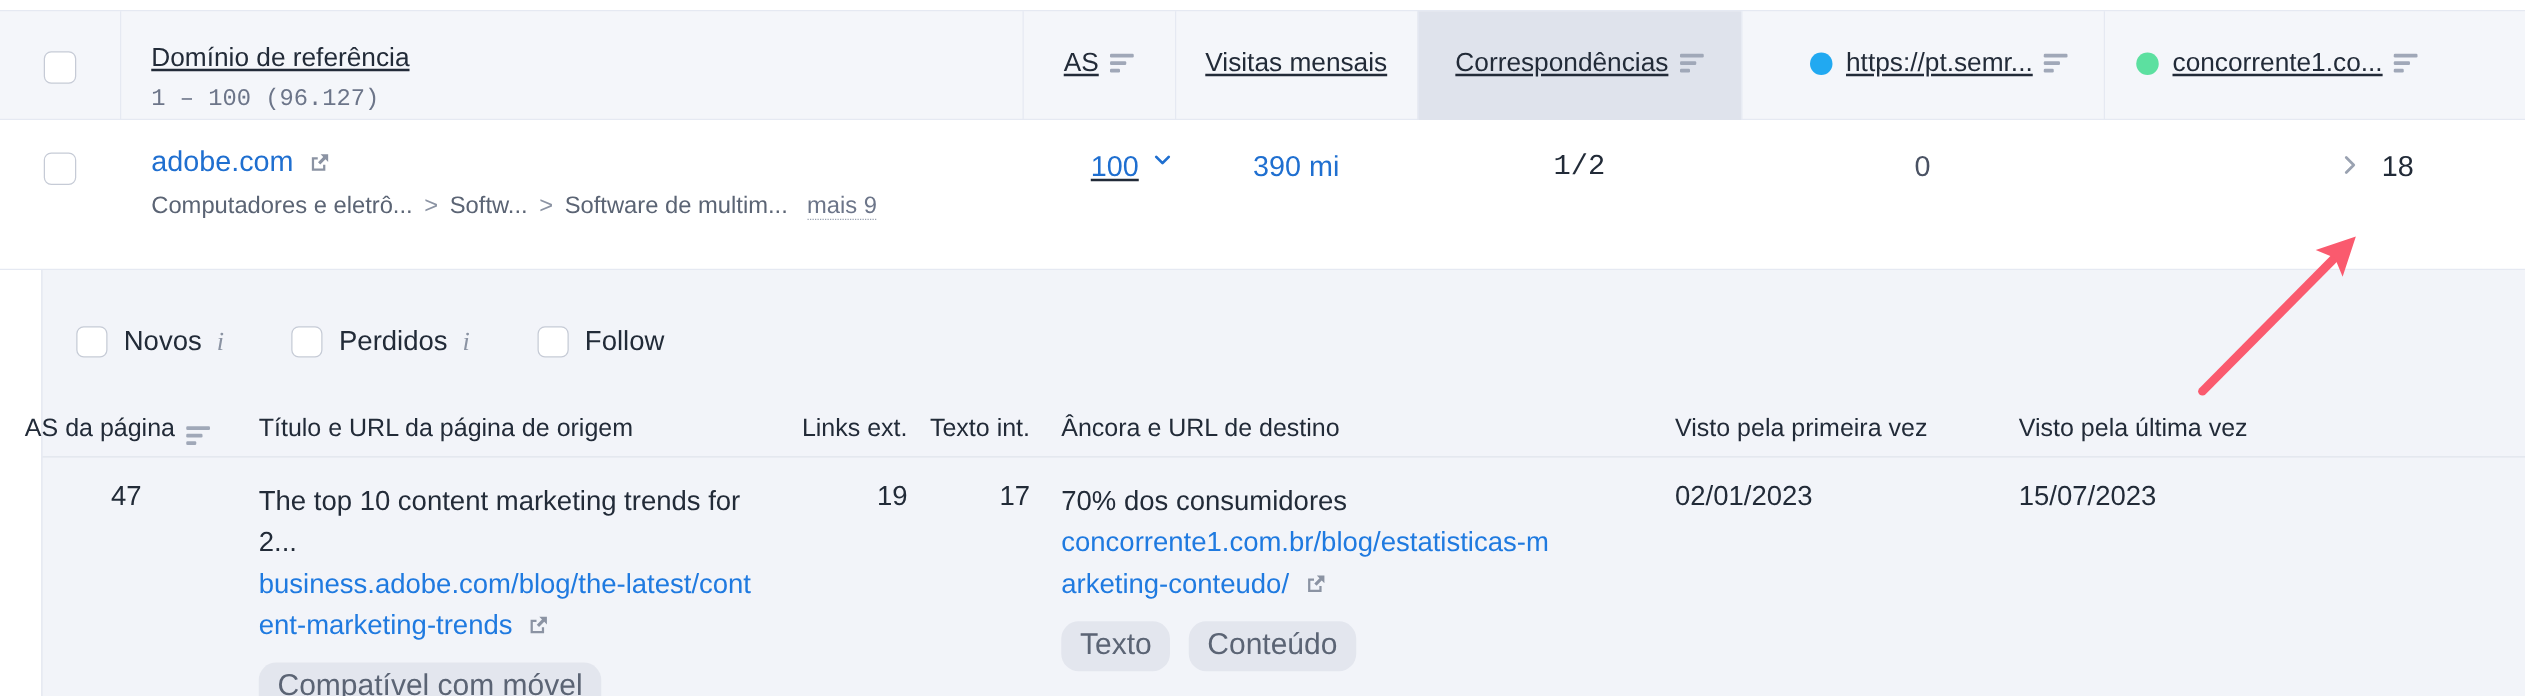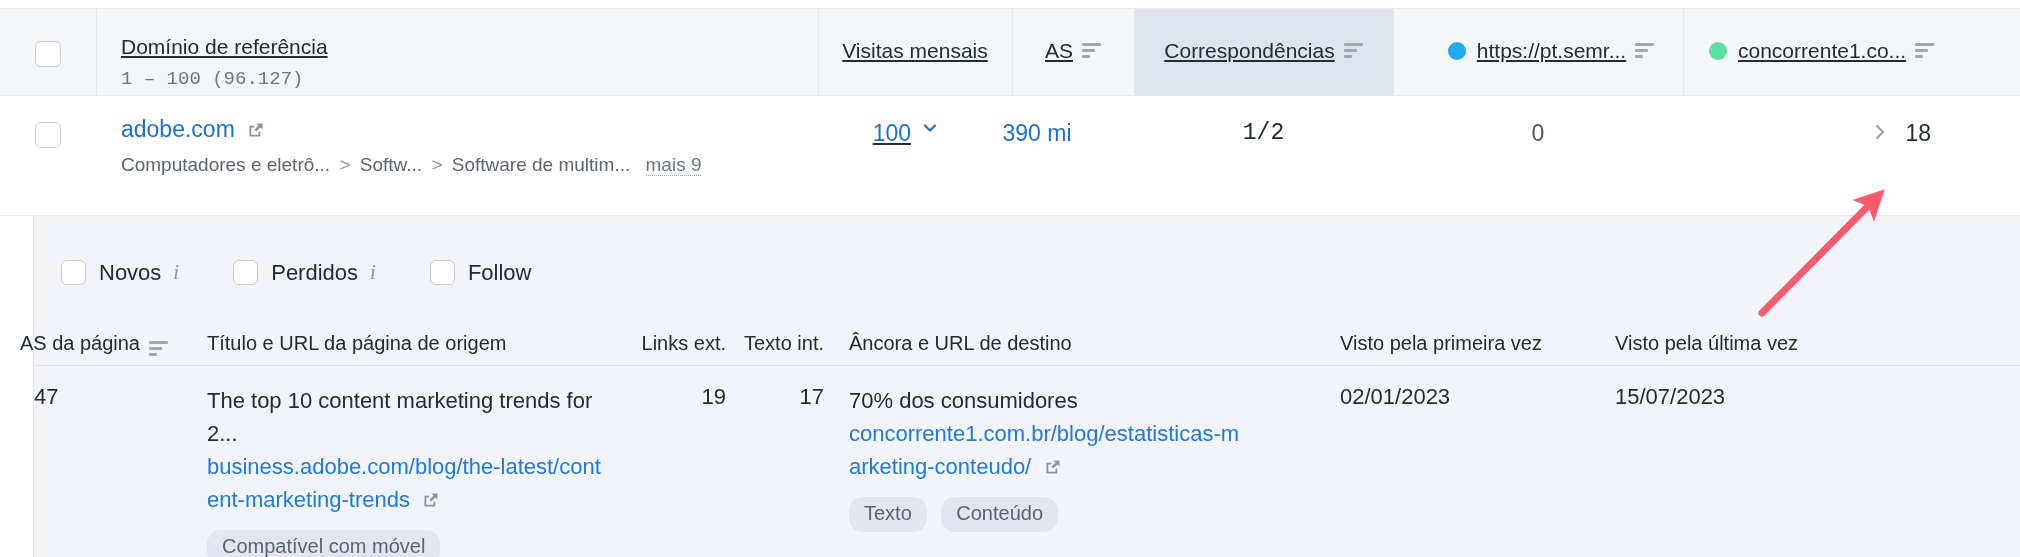--- a/index.html
+++ b/index.html
@@ -83,51 +83,51 @@
 
   
   .panel {
     position: absolute; left: 0; top: 216px; width: 2020px; height: 341px;
     background: #f2f4f9;
     border-left: 33px solid #ffffff;
   }
   .panel-inner { position: relative; width: 1987px; height: 341px; border-left: 1px solid #e2e6ef; }
 
   .filters { position: absolute; left: 11px; top: 44px; display: flex; align-items: center; }
-  .filter { display: flex; align-items: flex-start; margin-right: 38px; padding-left: 16px; }
+  .filter { display: flex; align-items: flex-end; margin-right: 38px; padding-left: 16px; }
   .filter .cbox { width: 25px; height: 25px; }
   .filter-label { font-size: 22px; color: #222b38; margin-left: 13px; }
   .infoico { font-family: "Liberation Serif", serif; font-style: italic; font-size: 21px; color:#8b93a3; margin-left: 12px; }
 
   .subtable { position: absolute; left: 0; top: 106px; width: 1987px; }
   .sub-head {
     display: flex; align-items: center; height: 44px;
     border-bottom: 1px solid #dfe3ec;
     font-size: 20px; color: #222b38; white-space: nowrap;
   }
   .sub-row { display: flex; align-items: flex-start; padding-top: 18px; height: 218px; }
 
-  .s-as      { width: 152px; text-align: left; padding-right: 18px; }
+  .s-as      { width: 152px; text-align: center; padding-right: 18px; }
   .s-title   { width: 422px; padding-left: 21px; }
   .s-ext     { width: 118px; text-align: right; }
   .s-int     { width: 98px;  text-align: right; }
   .s-anchor  { width: 420px; padding-left: 25px; }
   .s-first   { width: 330px; padding-left: 96px; }
   .s-last    { width: 310px; padding-left: 41px; }
 
   .sub-head .s-as { display: flex; align-items: center; justify-content: flex-end; }
 
   .cell-num { font-size: 22px; color: #222b38; line-height: 26px; }
   .cell-title { font-size: 22px; color: #222b38; line-height: 33px; }
   .cell-url { font-size: 22px; color: #1f7ae0; line-height: 33px; word-break: break-all; }
   .cell-date { font-size: 22px; color: #222b38; line-height: 26px; }
   .tags { margin-top: 14px; }
   .tag {
     display: inline-block; background: #e3e6ee; color:#5b6474;
-    border-radius: 14px; padding: 5px 15px 7px; font-size: 20px; margin-right: 10px;
+    border-radius: 14px; padding: 5px 15px 7px; font-size: 24px; margin-right: 10px;
   }
 
   
   .arrow { position: absolute; left: 0; top: 0; pointer-events: none; }
 </style>
 </head>
 <body>
 
 <div class="app">
 
@@ -135,31 +135,31 @@
 
     <div class="hcell col-check">
       <span class="cbox"></span>
     </div>
 
     <div class="hcell col-domain">
       <span class="hlabel">Domínio de referência</span>
       <span class="hsub">1 – 100 (96.127)</span>
     </div>
 
-    <div class="hcell col-visits">
-      <span class="hlabel">Visitas mensais</span>
-    </div>
-
     <div class="hcell col-as">
       <span class="hlabel">AS</span>
       <span class="sorticon">
           <i></i>
           <i></i>
           <i></i>
         </span>
+    </div>
+
+    <div class="hcell col-visits">
+      <span class="hlabel">Visitas mensais</span>
     </div>
 
     <div class="hcell col-corr">
       <span class="hlabel">Correspondências</span>
       <span class="sorticon">
           <i></i>
           <i></i>
           <i></i>
         </span>
     </div>

